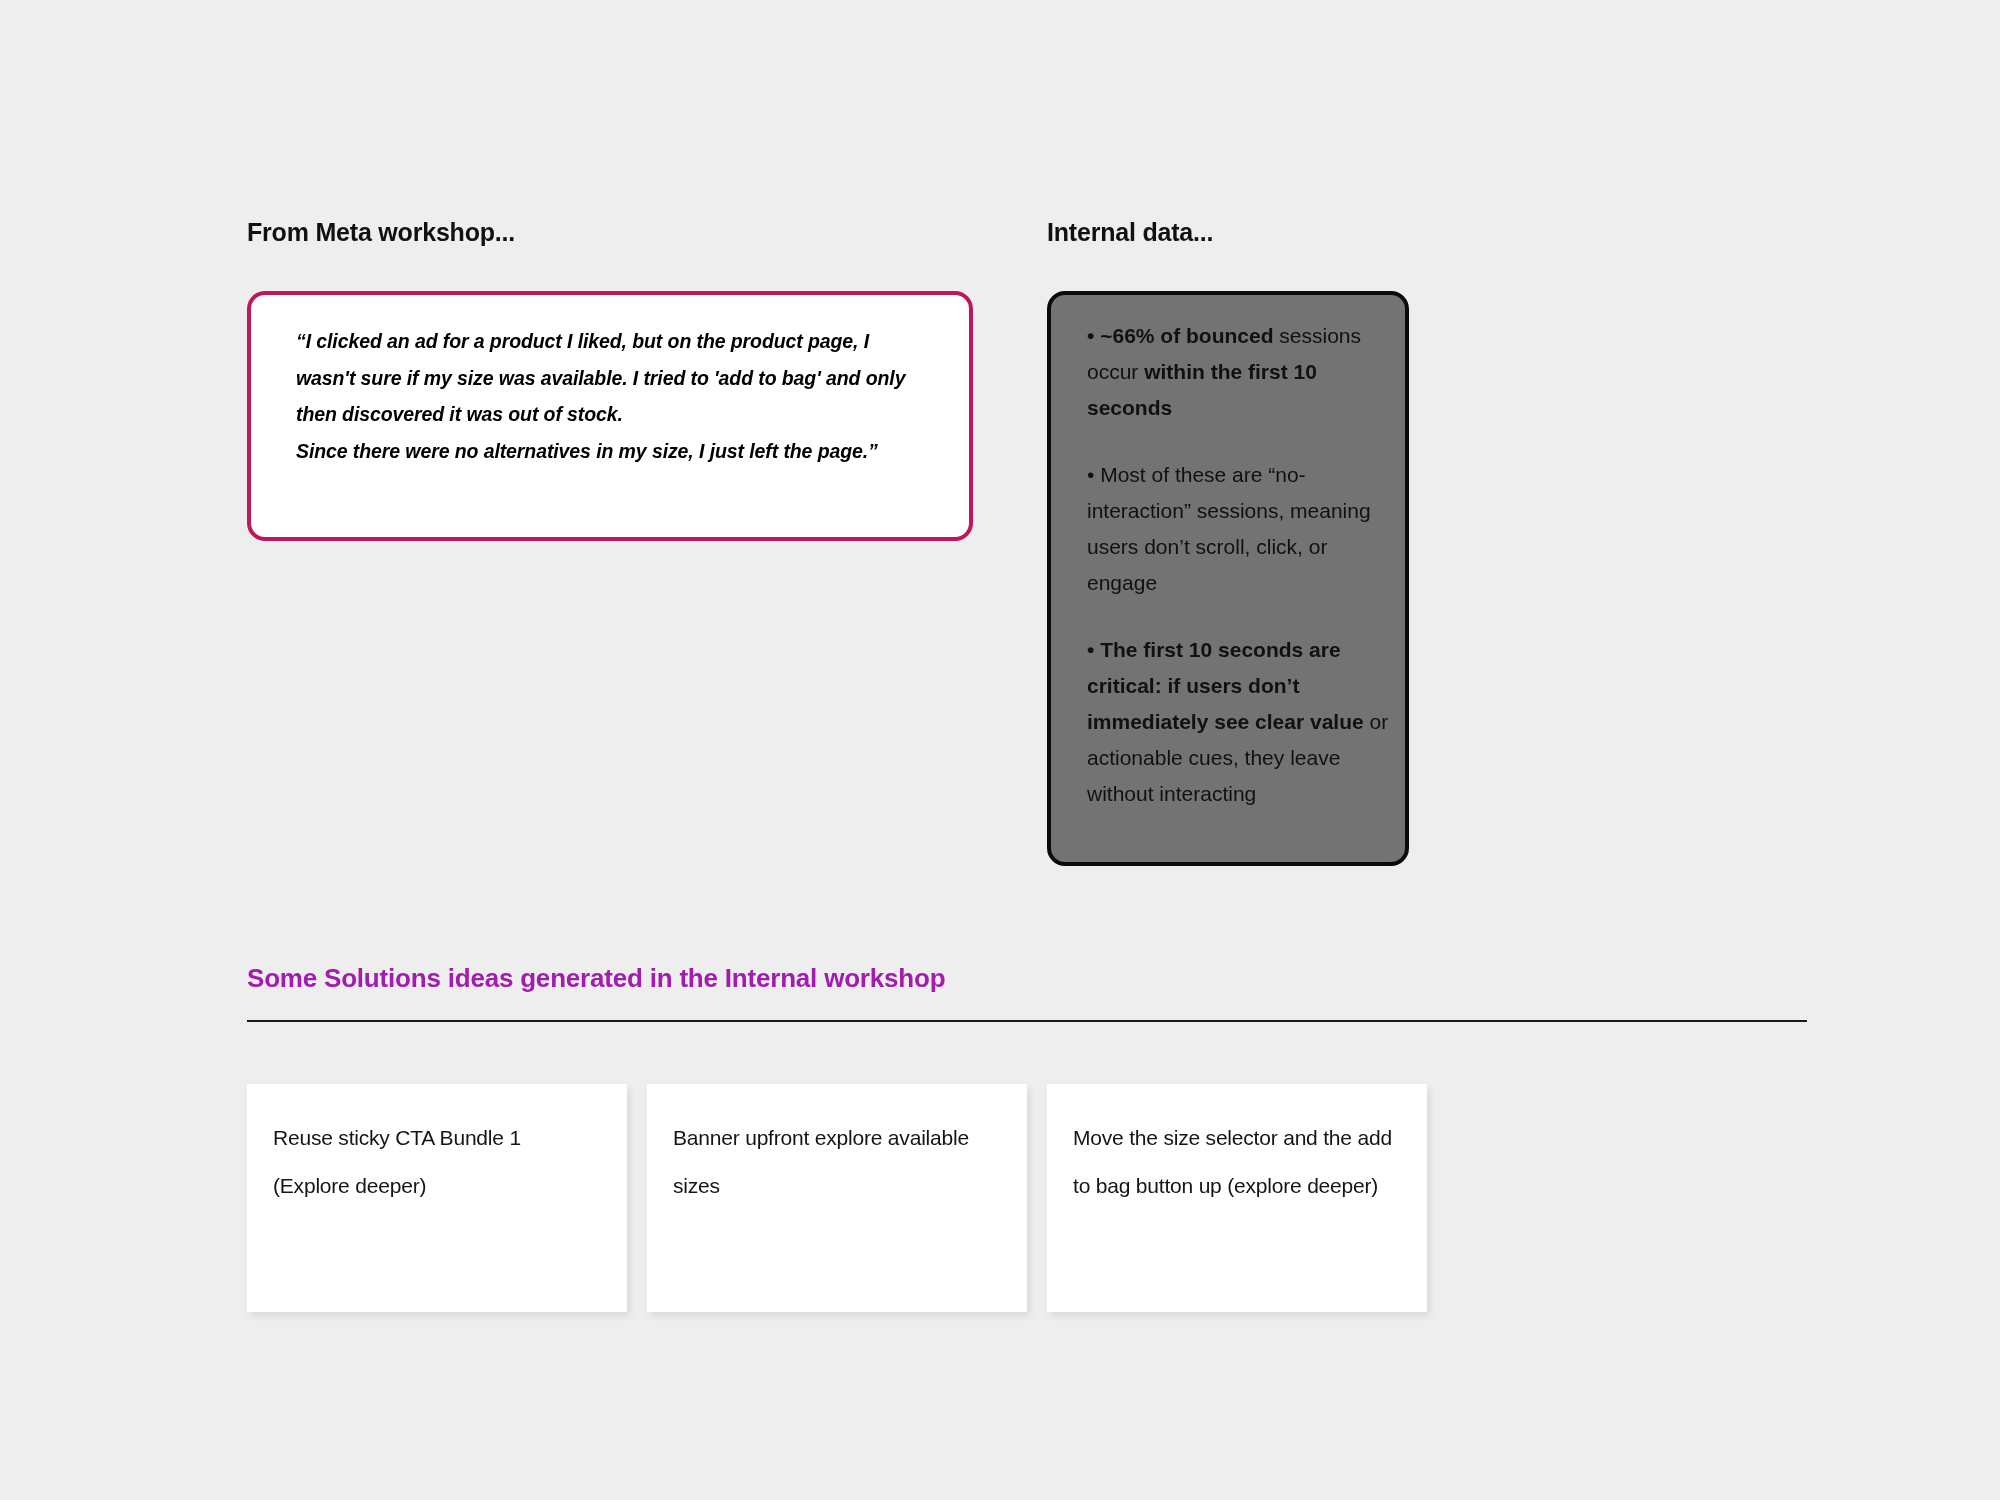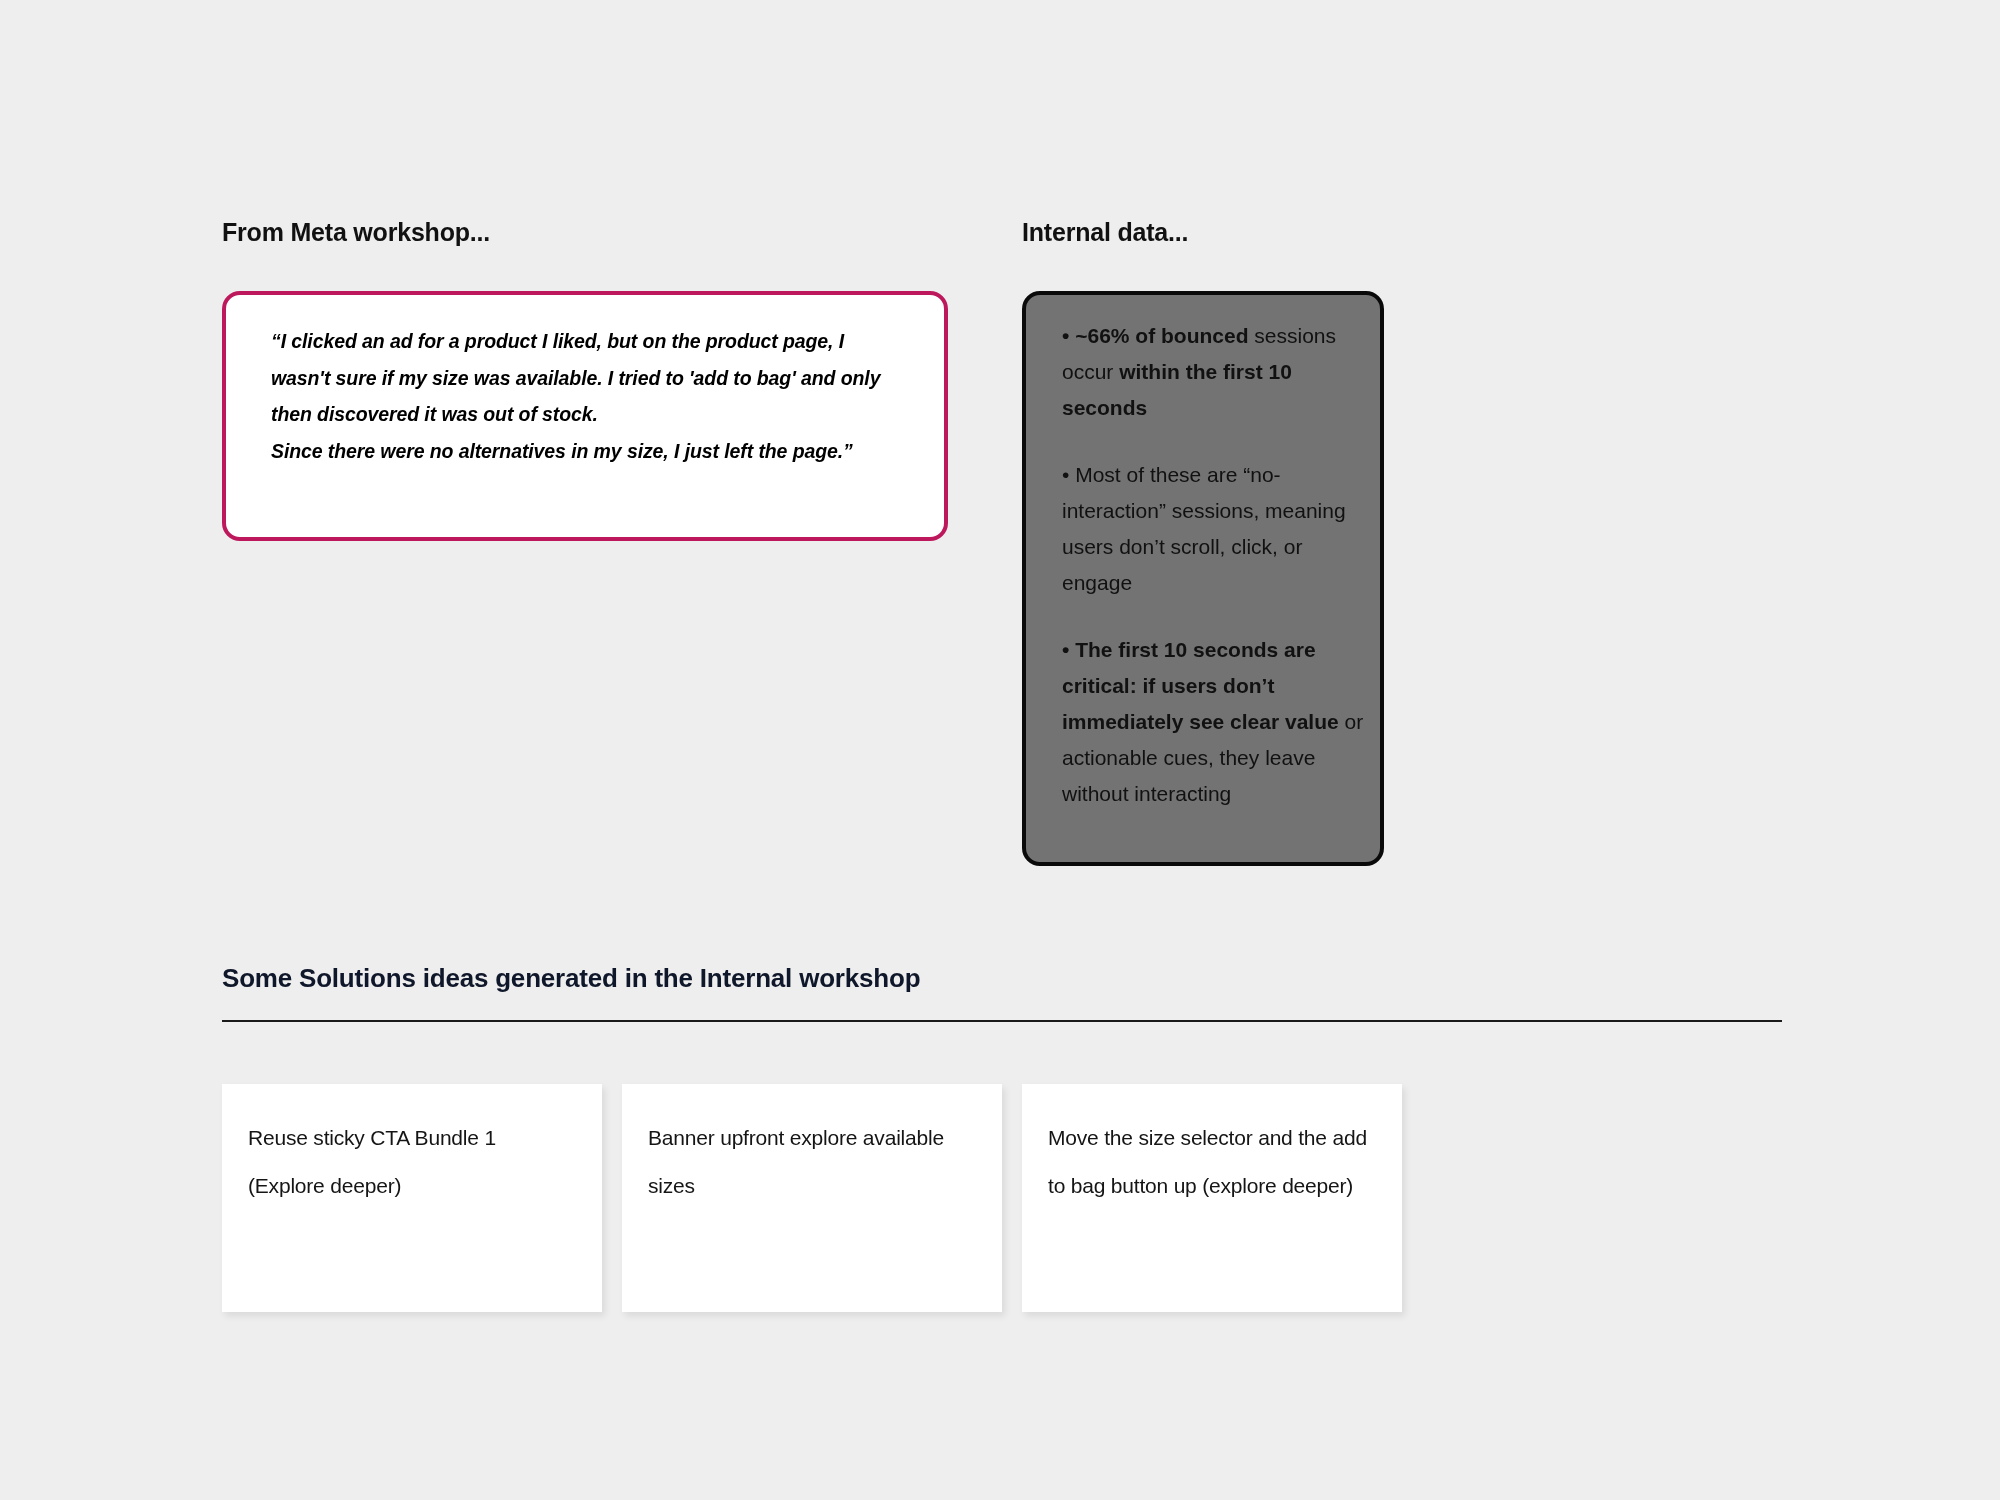--- a/index.html
+++ b/index.html
@@ -12,20 +12,21 @@
     background: #efeeee;
     font-family: "Liberation Sans", sans-serif;
     color: #000000;
     overflow: hidden;
   }
 
   .page {
     position: relative;
     width: 1760px;
     height: 1500px;
+    margin-left: 25px;
   }
 
   
   .section-title {
     position: absolute;
     font-size: 25px;
     font-weight: bold;
     letter-spacing: -0.2px;
     color: #111111;
     white-space: nowrap;
@@ -84,21 +85,21 @@
   .b { font-weight: bold; }
 
   
   #solutions-title {
     position: absolute;
     left: 222px;
     top: 963px;
     font-size: 26px;
     font-weight: bold;
     letter-spacing: -0.2px;
-    color: #0f172a;
+    color: #a21caf;
     white-space: nowrap;
   }
   #solutions-divider {
     position: absolute;
     left: 222px;
     top: 1020px;
     width: 1560px;
     height: 0;
     border-top: 2px solid #1a1a1a;
   }

